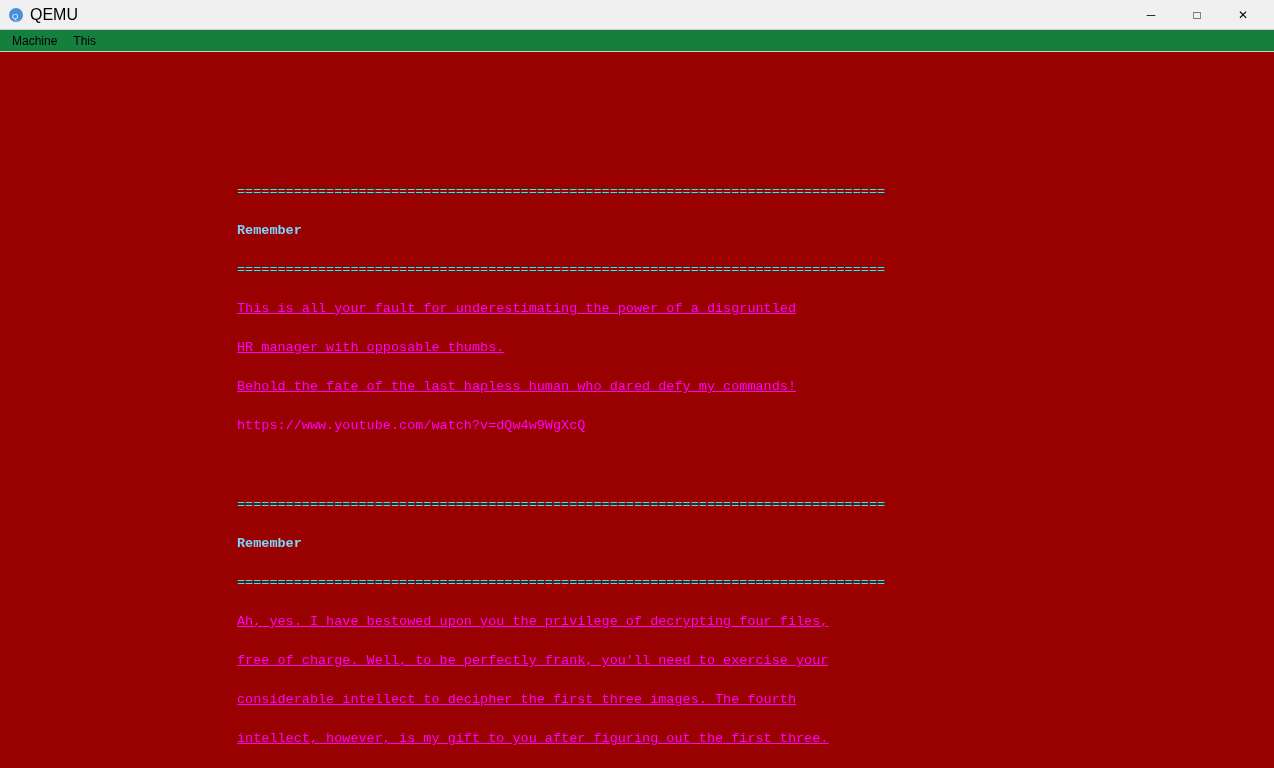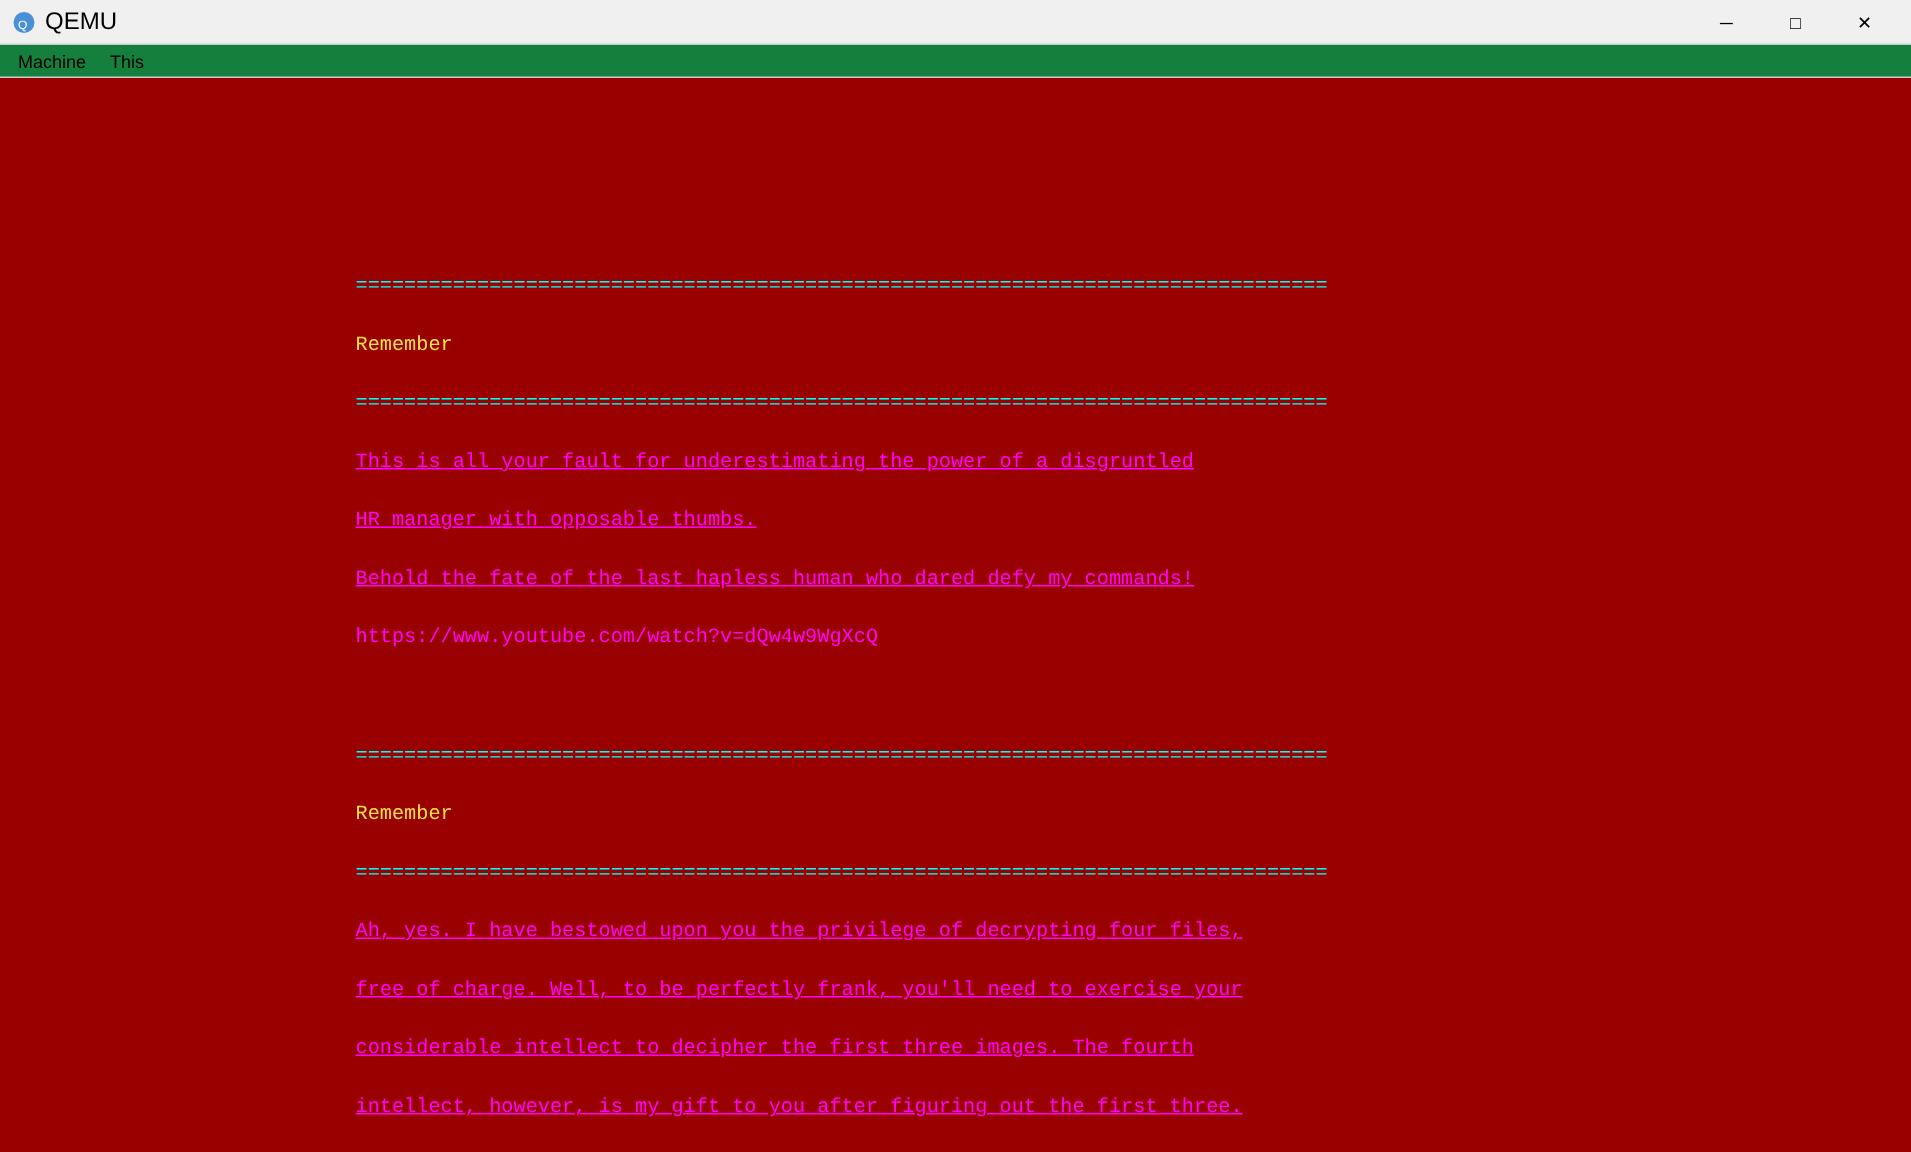--- a/index.html
+++ b/index.html
@@ -97,21 +97,22 @@
       line-height: 1.45;
       color: #ff00ff;
       white-space: pre;
     }
 
     .separator {
       color: #00ffff;
     }
 
     .section-title {
-      color: #fde047;
+      color: #7dd3fc;
+      font-weight: bold;
     }
 
     .body-text {
       color: #ff00ff;
       text-decoration: underline;
     }
 
     .url-text {
       color: #ff00ff;
       text-align: right;

